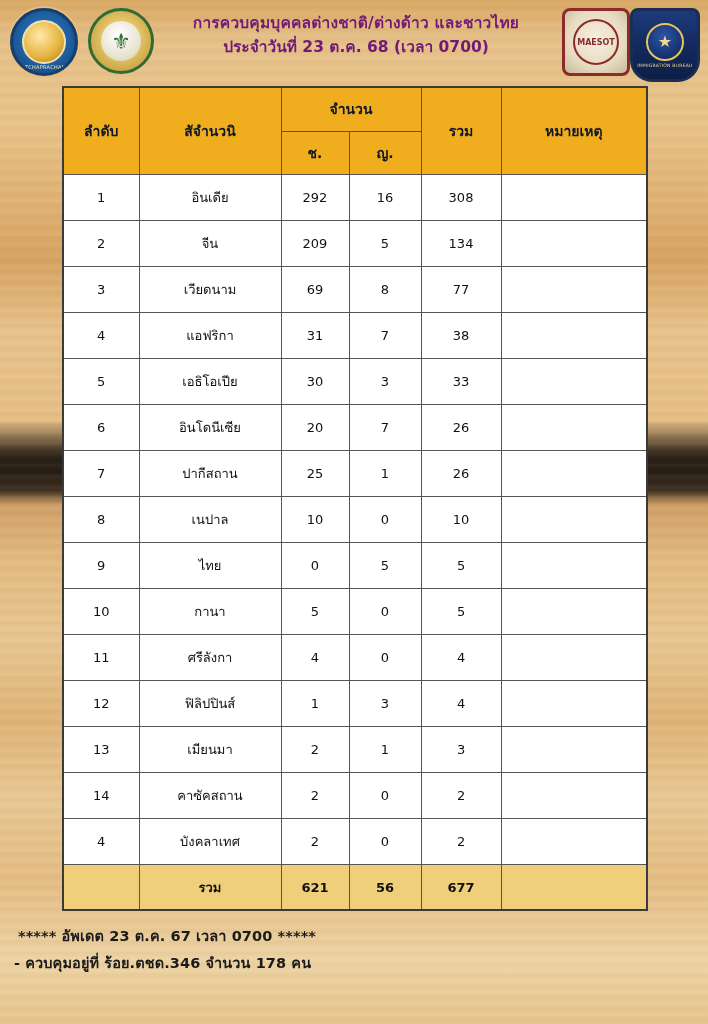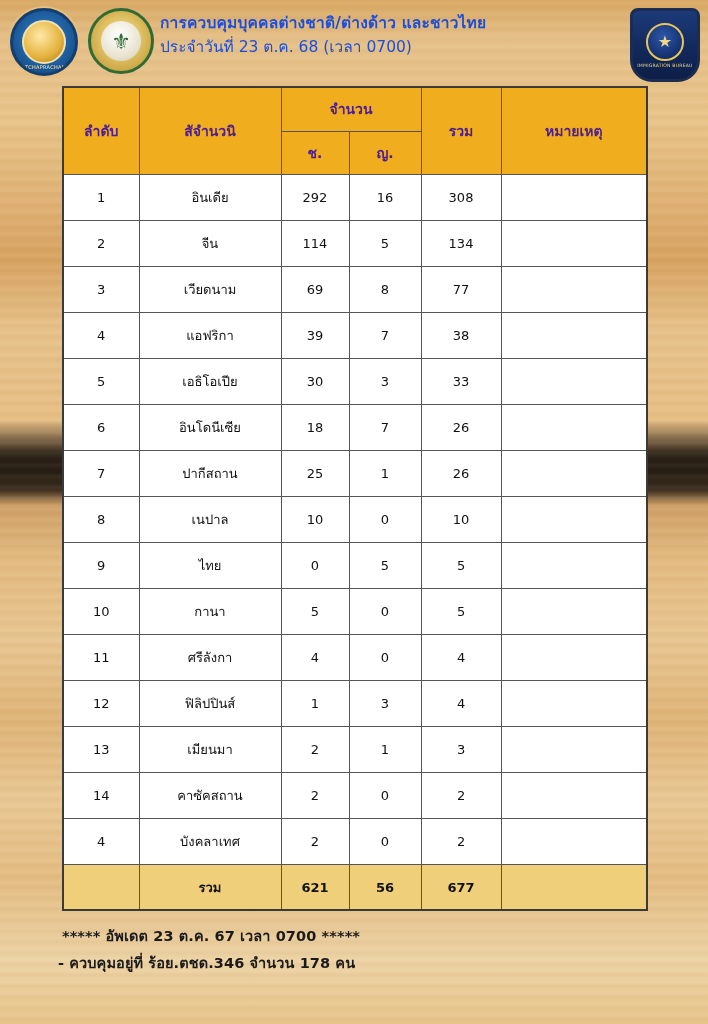--- a/index.html
+++ b/index.html
@@ -144,32 +144,32 @@
     color: #f0d98a;
     margin-top: 2px;
     letter-spacing: .2px;
   }
 
   .title-wrap {
     position: absolute;
     left: 160px;
     right: 156px;
     top: 12px;
-    text-align: left;
-    color: #1d4ed8;
+    text-align: center;
+    color: #701a75;
   }
   .title-1 {
     font-size: 15.5px;
     font-weight: bold;
     line-height: 1.5;
     letter-spacing: .2px;
   }
   .title-2 {
     font-size: 15.5px;
-    font-weight: normal;
+    font-weight: bold;
     line-height: 1.6;
   }
 
   
   .table-wrap {
     margin: 2px 62px 0 62px;
     width: 584px;
   }
   table {
     width: 584px;
@@ -183,21 +183,21 @@
     text-align: center;
     vertical-align: middle;
     font-size: 13px;
     color: #111;
   }
   thead th {
     background: #f0ad1e;
     font-weight: bold;
     font-size: 14px;
     height: 28px;
-    color: #4c1d95;
+    color: #0f172a;
   }
   thead th.tall {
     height: 84px;
   }
   tbody td {
     height: 43px;
     background: #ffffff;
   }
   tbody td.num {
     font-size: 13px;
@@ -221,21 +221,20 @@
   
   .notes {
     margin: 12px 14px 0 14px;
     color: #1a1a1a;
   }
   .note-line {
     font-size: 14.5px;
     font-weight: bold;
     line-height: 1.85;
     letter-spacing: .1px;
-    margin-left: 44px;
   }
   .note-0 { padding-left: 4px; }
 </style>
 </head>
 <body>
 
 <div class="bg"></div>
 <div class="bg2"></div>
 
 <div class="page">
@@ -244,20 +243,23 @@
 
     <div class="logo logo-1">
       <div class="inner"></div>
       <div class="cap">RATCHAPRACHANU</div>
     </div>
 
     <div class="logo logo-2">
       <div class="inner">⚜</div>
     </div>
 
+    <div class="logo logo-3">
+      <div class="inner">MAESOT</div>
+    </div>
 
     <div class="logo logo-4">
       <div class="ring">★</div>
       <div class="t">IMMIGRATION BUREAU</div>
     </div>
 
     <div class="title-wrap">
       <div class="title-1">การควบคุมบุคคลต่างชาติ/ต่างด้าว และชาวไทย</div>
       <div class="title-2">ประจำวันที่ 23 ต.ค. 68 (เวลา 0700)</div>
     </div>
@@ -291,53 +293,53 @@
             <td class="num">1</td>
             <td class="name">อินเดีย</td>
             <td class="num">292</td>
             <td class="num">16</td>
             <td class="num">308</td>
             <td class="note"></td>
           </tr>
           <tr>
             <td class="num">2</td>
             <td class="name">จีน</td>
-            <td class="num">114</td>
+            <td class="num">209</td>
             <td class="num">5</td>
             <td class="num">134</td>
             <td class="note"></td>
           </tr>
           <tr>
             <td class="num">3</td>
             <td class="name">เวียดนาม</td>
             <td class="num">69</td>
             <td class="num">8</td>
             <td class="num">77</td>
             <td class="note"></td>
           </tr>
           <tr>
             <td class="num">4</td>
             <td class="name">แอฟริกา</td>
-            <td class="num">39</td>
+            <td class="num">31</td>
             <td class="num">7</td>
             <td class="num">38</td>
             <td class="note"></td>
           </tr>
           <tr>
             <td class="num">5</td>
             <td class="name">เอธิโอเปีย</td>
             <td class="num">30</td>
             <td class="num">3</td>
             <td class="num">33</td>
             <td class="note"></td>
           </tr>
           <tr>
             <td class="num">6</td>
             <td class="name">อินโดนีเซีย</td>
-            <td class="num">18</td>
+            <td class="num">20</td>
             <td class="num">7</td>
             <td class="num">26</td>
             <td class="note"></td>
           </tr>
           <tr>
             <td class="num">7</td>
             <td class="name">ปากีสถาน</td>
             <td class="num">25</td>
             <td class="num">1</td>
             <td class="num">26</td>

